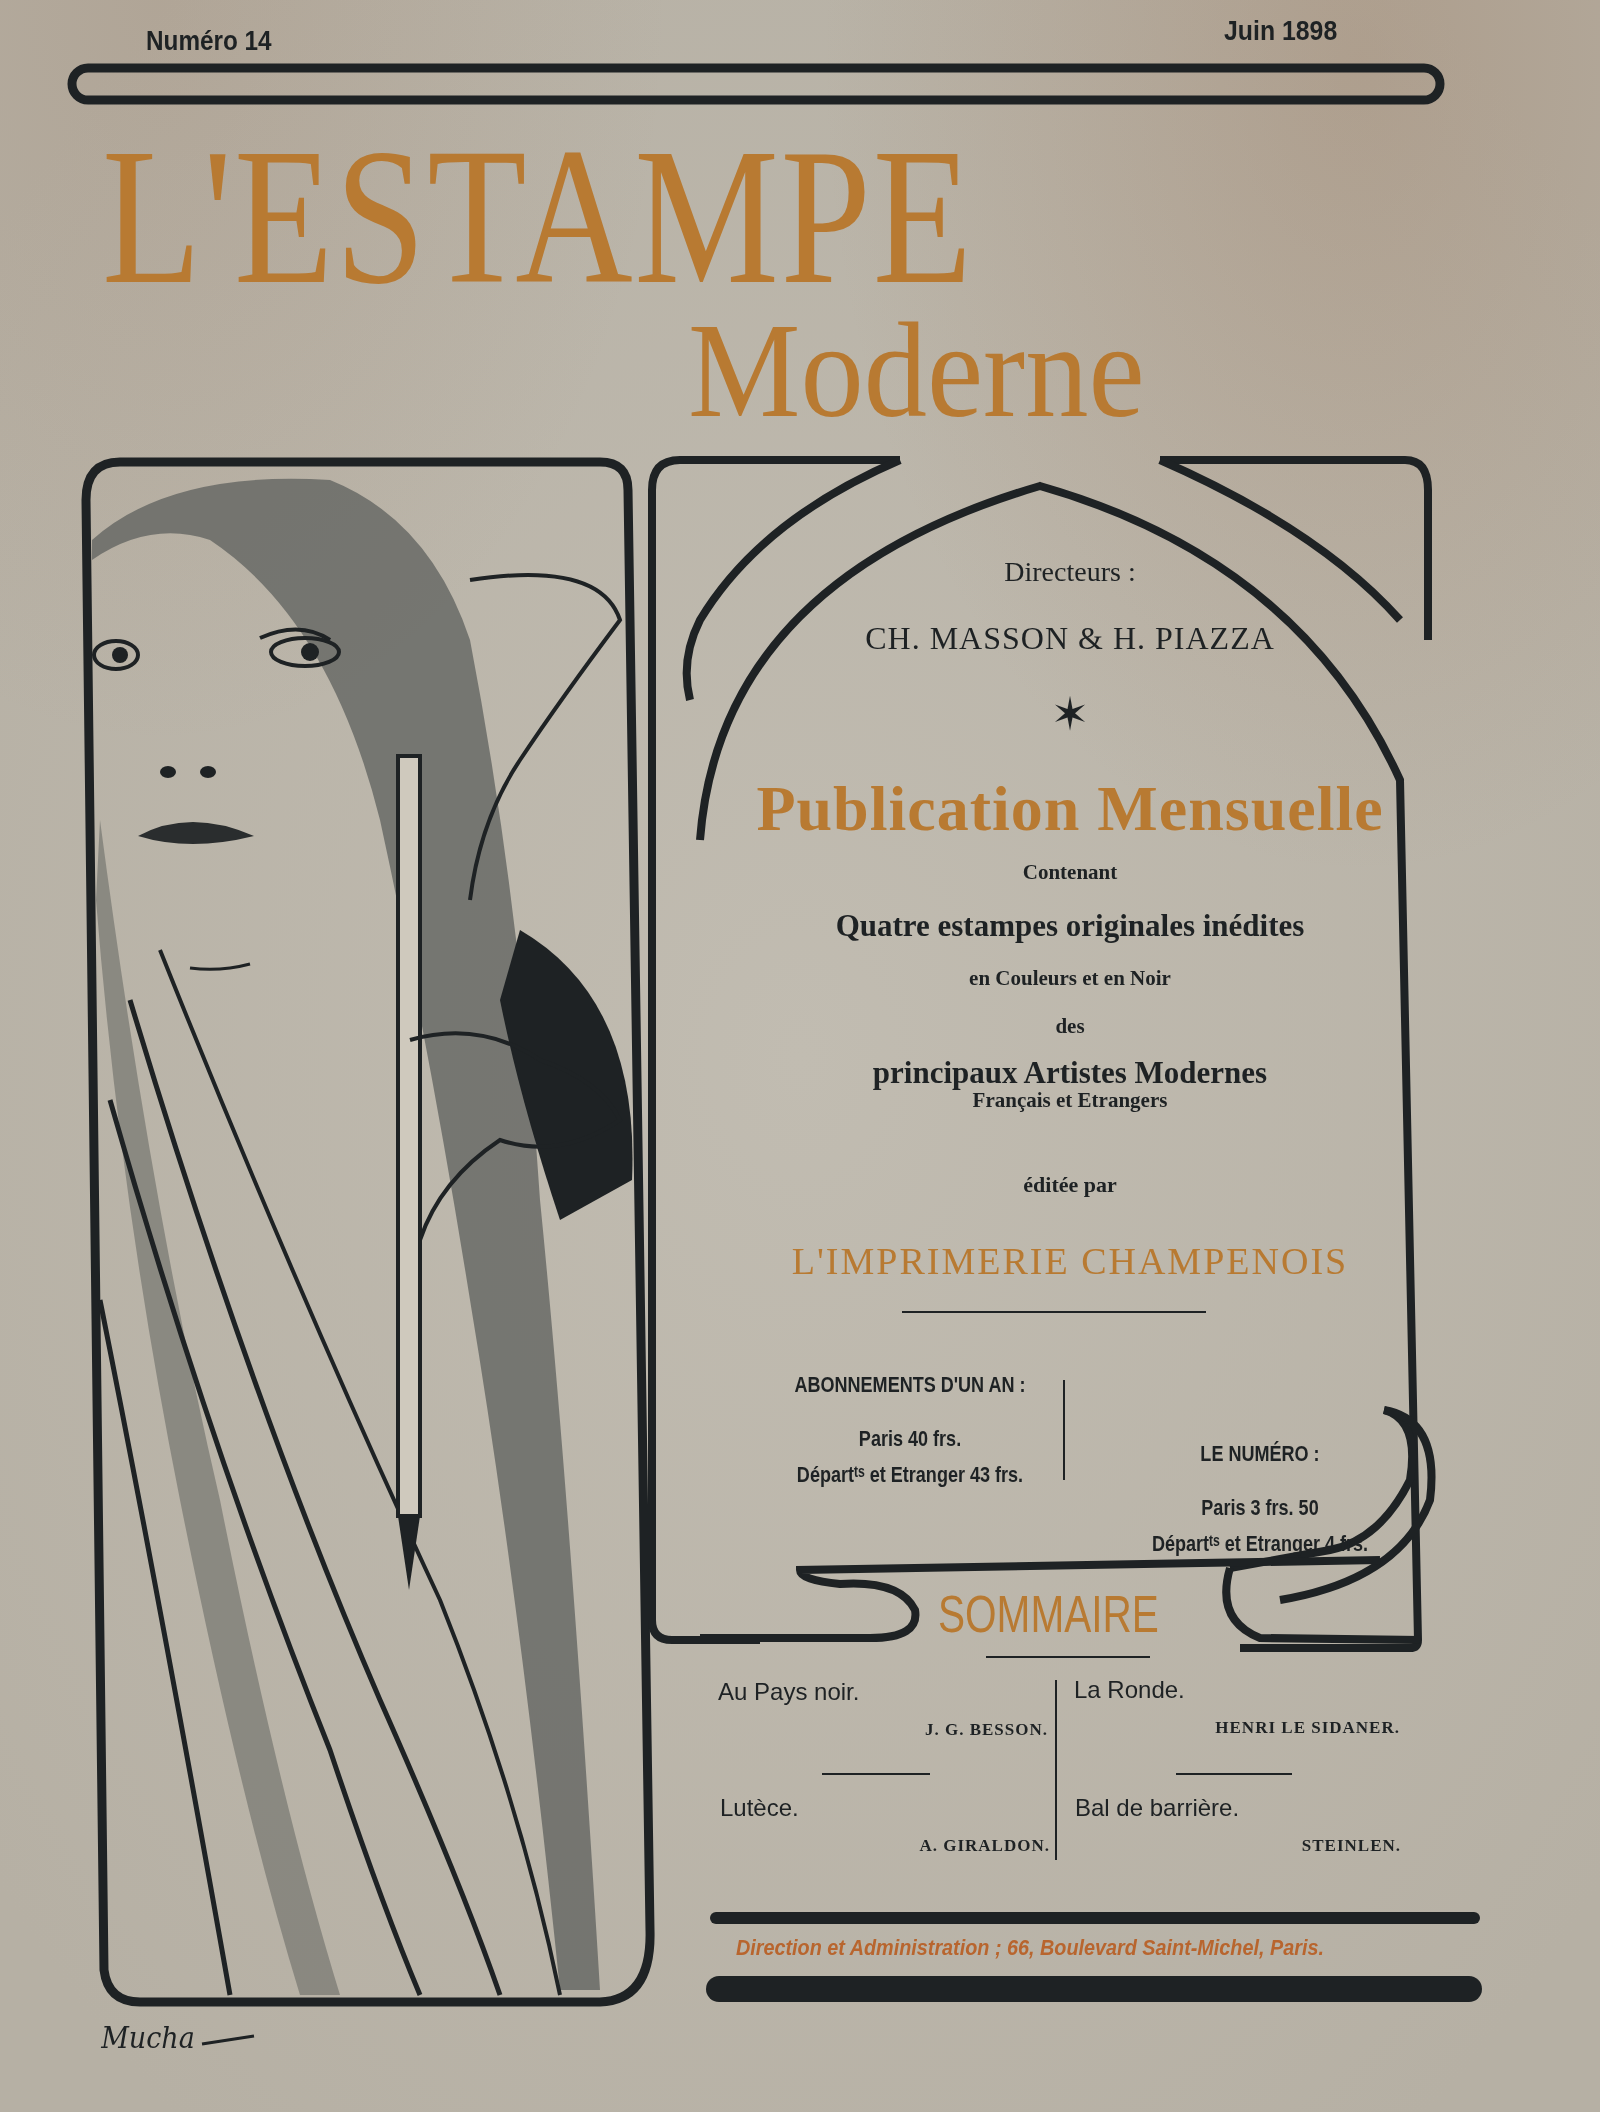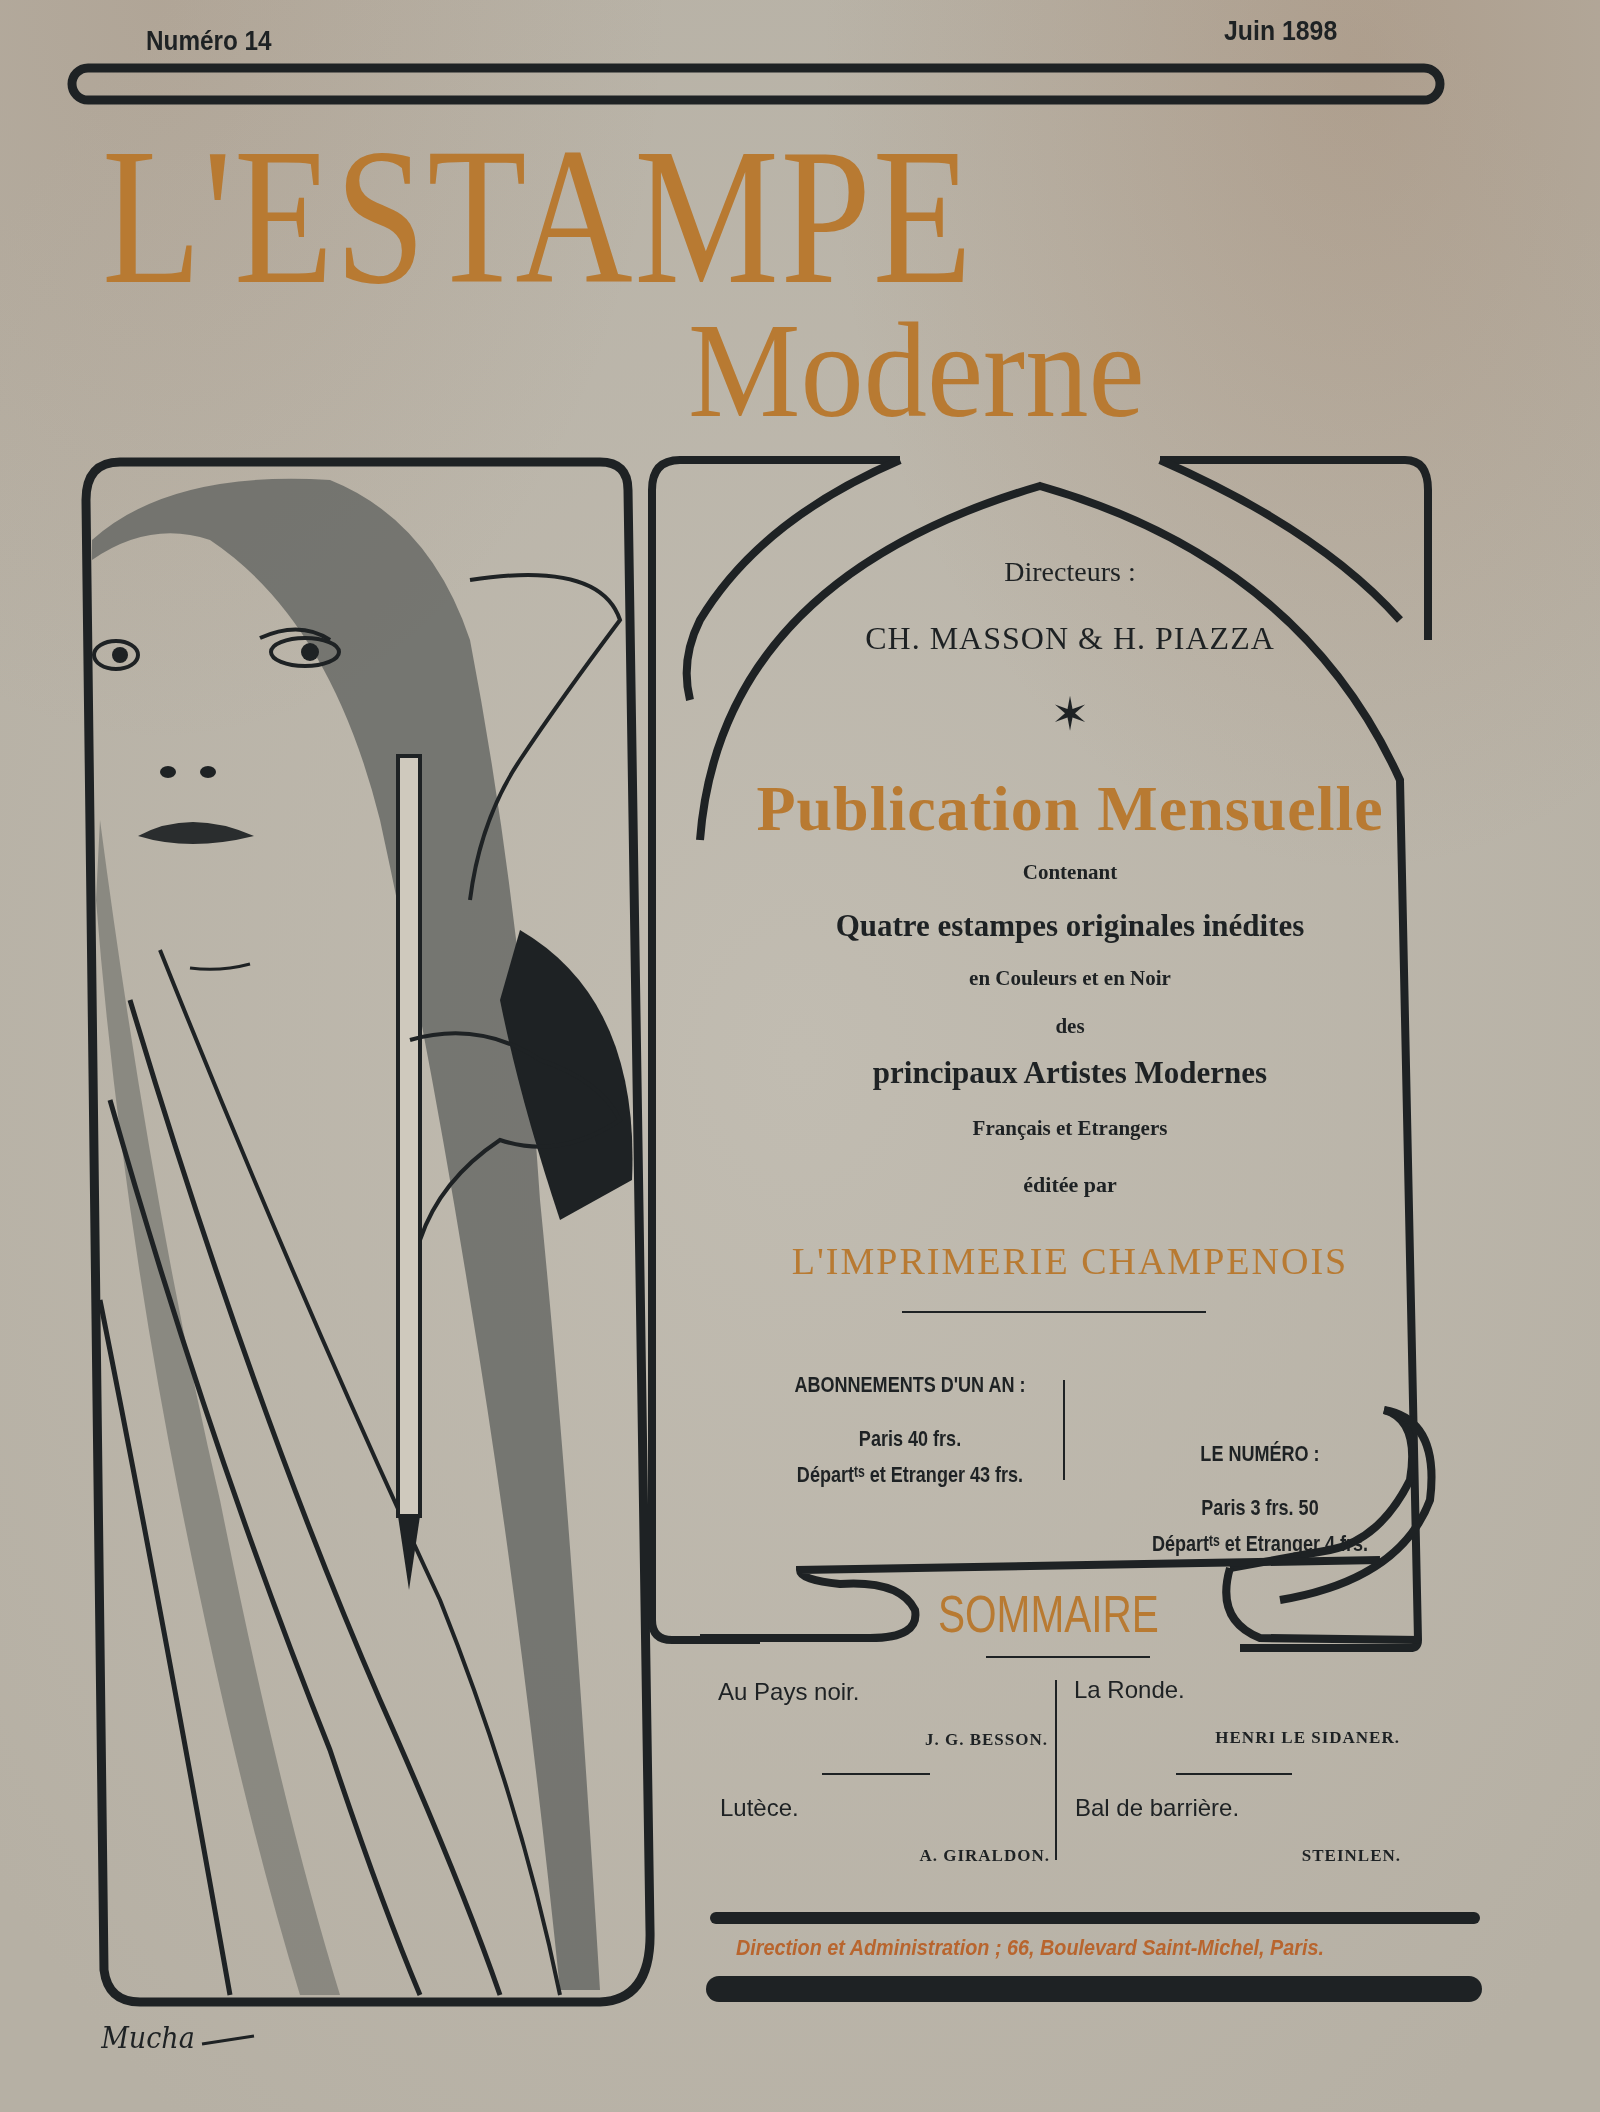--- a/index.html
+++ b/index.html
@@ -34,41 +34,41 @@
   .center-txt { position: absolute; left: 700px; width: 740px; text-align: center; }
   #directeurs { top: 556px; font-size: 28px; }
   #directors-names { top: 620px; font-size: 32px; letter-spacing: 1px; }
   #star { top: 690px; font-size: 46px; line-height: 50px; }
   #pub { top: 772px; font-size: 64px; font-weight: bold; letter-spacing: 1px; color: #b87a32; }
   #contenant { top: 860px; font-size: 21px; font-weight: bold; }
   #quatre { top: 908px; font-size: 31px; font-weight: bold; }
   #couleurs { top: 966px; font-size: 21px; font-weight: bold; }
   #des { top: 1014px; font-size: 21px; font-weight: bold; }
   #principaux { top: 1055px; font-size: 31px; font-weight: bold; }
-  #francais { top: 1116px; font-size: 21px; font-weight: bold; }
+  #francais { top: 1088px; font-size: 21px; font-weight: bold; }
   #editee { top: 1172px; font-size: 22px; font-weight: bold; text-align: center; }
   #imprimerie { top: 1232px; font-size: 38px; letter-spacing: 2px; color: #b87a32; margin-top: 7px; }
 
   .price-col { position: absolute; text-align: center; font-family: "Liberation Sans", sans-serif; font-weight: bold; }
   .price-col .h { font-size: 22px; transform: scaleX(0.82); }
   .price-col .l { font-size: 22px; transform: scaleX(0.82); margin-top: 10px; }
   #price-left { left: 730px; top: 1372px; width: 360px; }
   #price-right { left: 1080px; top: 1441px; width: 360px; text-align: center; }
   #price-left .first, #price-right .first { margin-top: 28px; }
 
   #sommaire { left: 938px; top: 1584px; font-size: 52px; color: #b87a32; font-family: "Liberation Sans", sans-serif; transform: scaleX(0.78); transform-origin: left; }
 
   .toc { position: absolute; font-family: "Liberation Sans", sans-serif; }
   .toc-title { font-size: 24px; }
   .toc-artist { font-size: 17px; font-weight: bold; font-family: "Liberation Serif", serif; letter-spacing: 1px; text-align: right; }
   #toc-1 { left: 718px; top: 1678px; width: 330px; }
   #toc-2 { left: 1074px; top: 1676px; width: 326px; }
   #toc-3 { left: 720px; top: 1794px; width: 330px; }
   #toc-4 { left: 1075px; top: 1794px; width: 326px; }
-  .toc .toc-artist { margin-top: 24px; }
+  .toc .toc-artist { margin-top: 14px; }
 
   #address { left: 736px; top: 1935px; font-size: 22px; font-weight: bold; font-style: italic; color: #b8652e; font-family: "Liberation Sans", sans-serif; transform: scaleX(0.9); transform-origin: left; }
 
   #signature { left: 96px; top: 2020px; font-size: 30px; font-family: "DejaVu Serif", serif; font-style: italic; transform: scaleX(0.9); }
   svg { position: absolute; left: 0; top: 0; }
 </style>
 </head>
 <body>
 
 <svg width="1600" height="2112">

